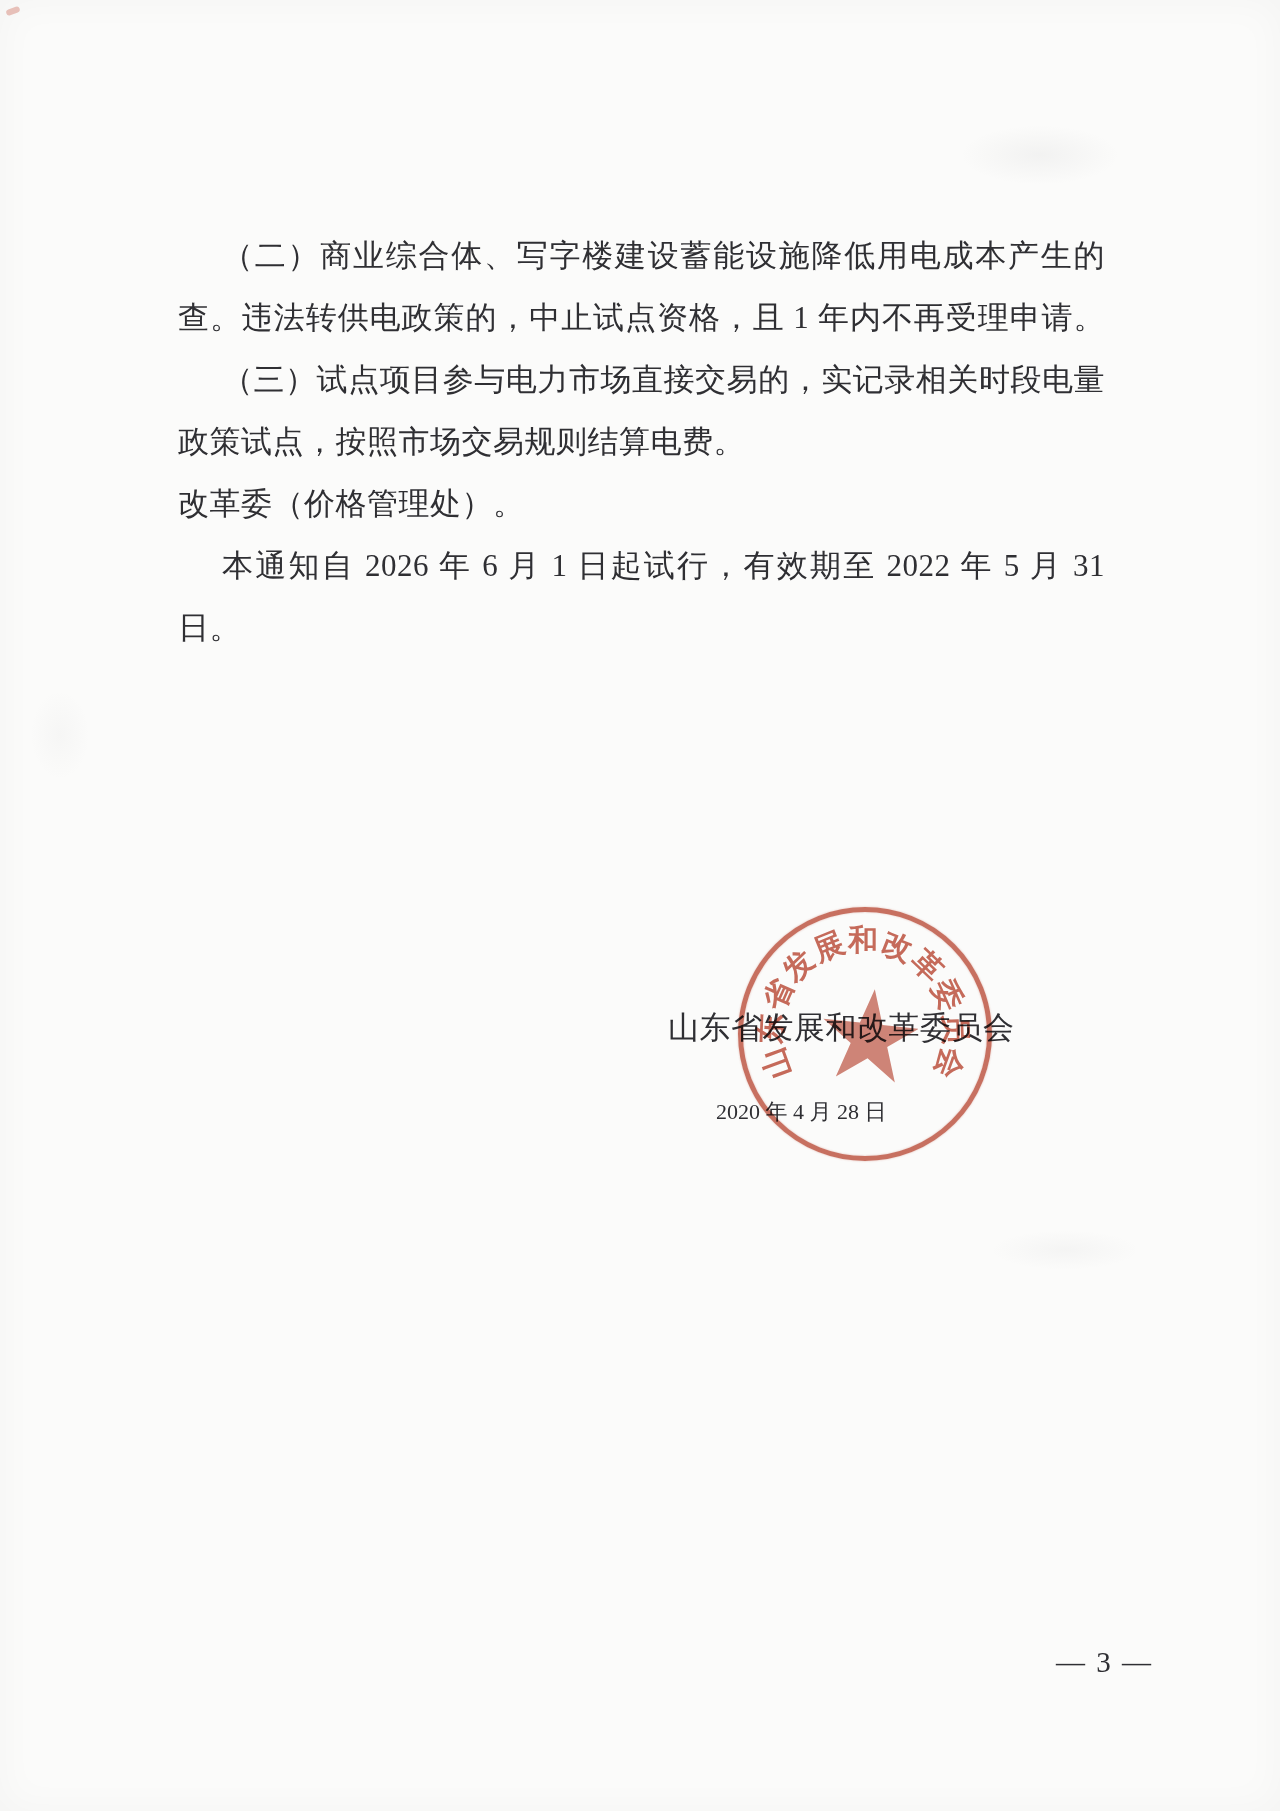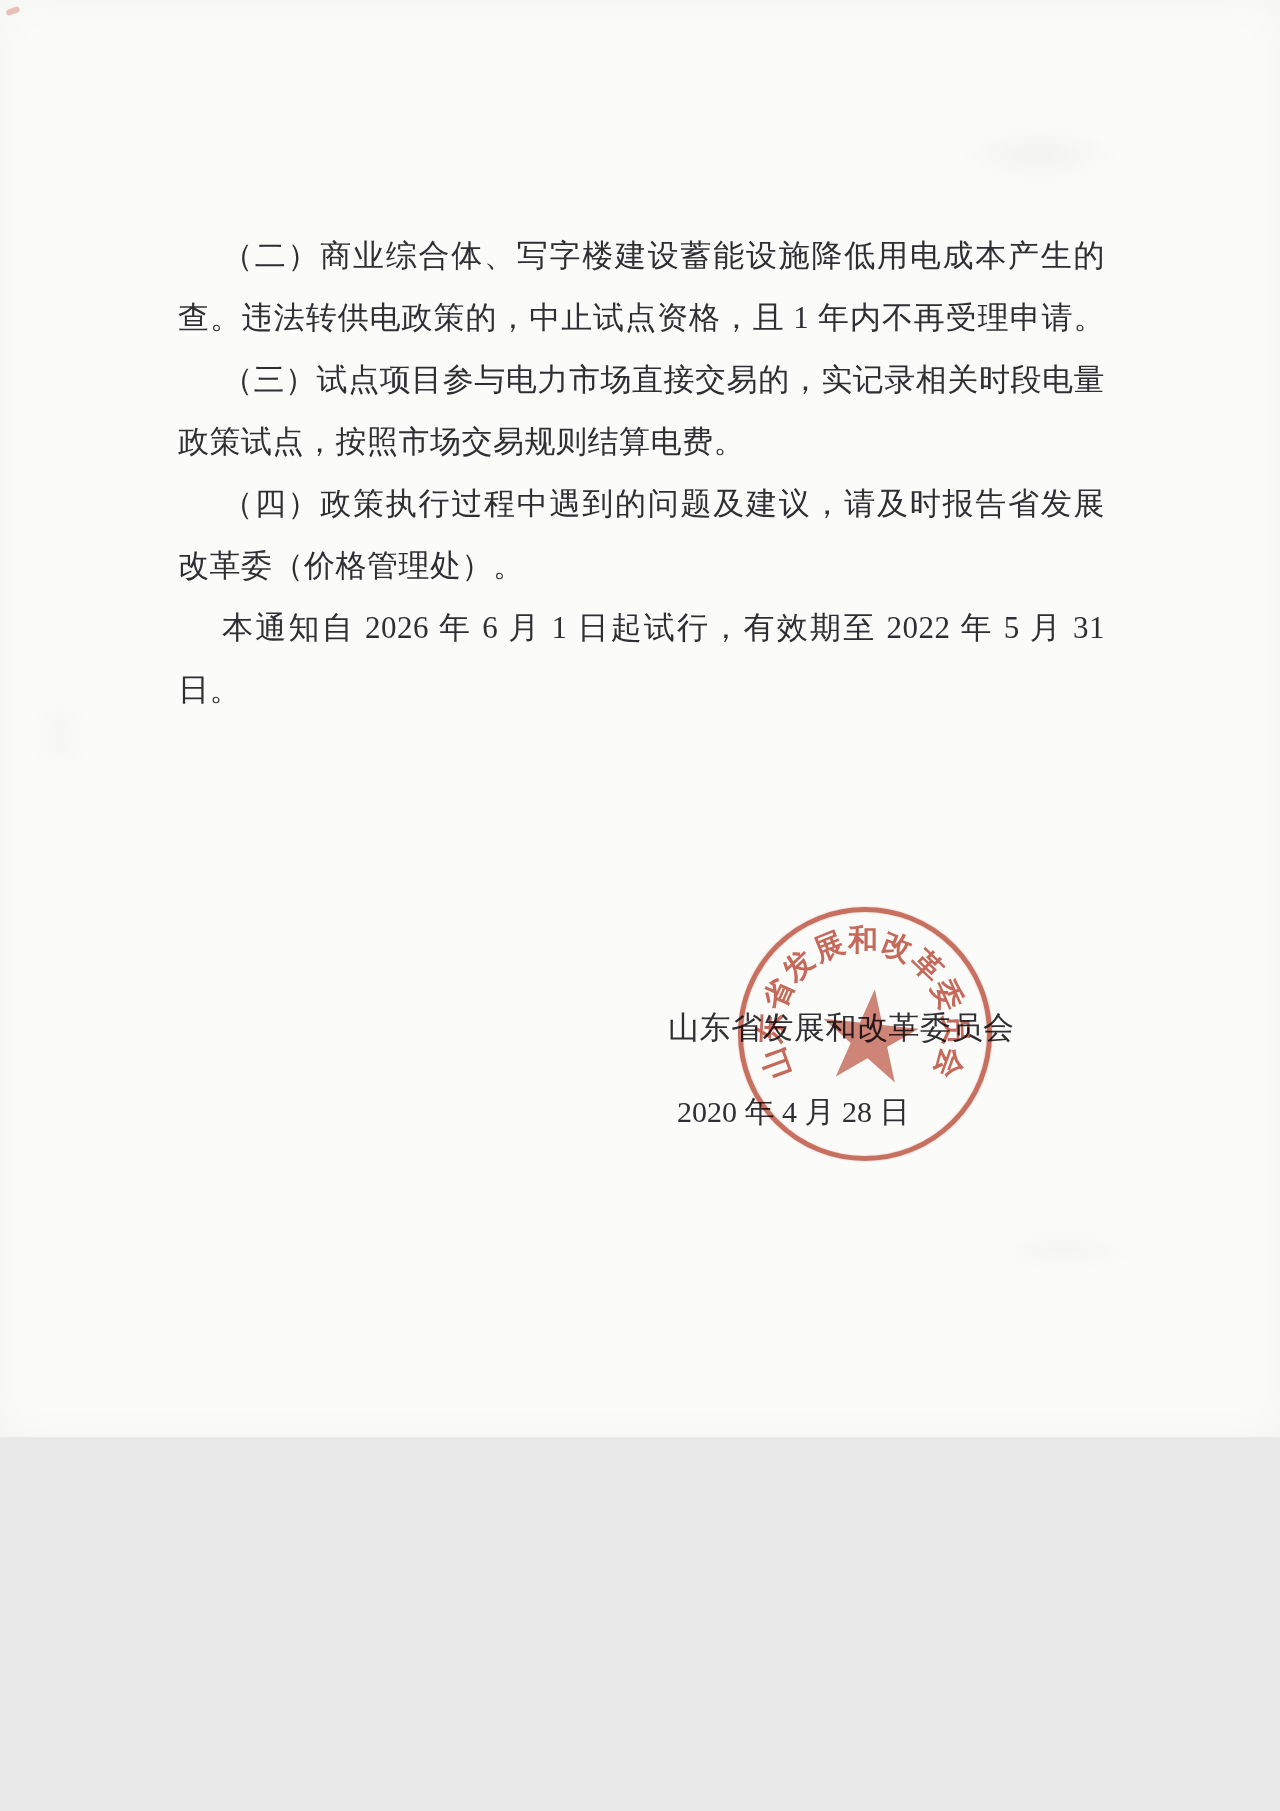--- a/index.html
+++ b/index.html
@@ -1,18 +1,18 @@
 <!DOCTYPE html>
 <html style="--seal-color: #bf5340;"><head>
 <meta charset="utf-8">
 <style>
   html,body{margin:0;padding:0;background:#e8e8e8;}
   .page{
     position:relative;
-    width:1280px;height:1437px;
+    width:1280px;height:1811px;
     background:#fbfbfa;
     overflow:hidden;
     font-family:"Liberation Serif","DejaVu Serif",serif;
     color:#2f2f33;
     box-shadow:inset 0 0 40px rgba(0,0,0,0.03);
   }
   
   .smudge{position:absolute;pointer-events:none;border-radius:50%;}
   .smudge-1{left:960px;top:125px;width:160px;height:60px;
     background:radial-gradient(ellipse at center, rgba(120,120,125,0.07), rgba(120,120,125,0) 70%);}
@@ -44,22 +44,22 @@
 
   .signature{
     position:absolute;
     left:668px;top:1008px;
     font-size:31px;line-height:40px;
     letter-spacing:0.5px;
     white-space:nowrap;
   }
   .doc-date{
     position:absolute;
-    left:677px;top:1092px;
-    font-size:30px;line-height:40px;
+    left:716px;top:1092px;
+    font-size:22px;line-height:40px;
     white-space:nowrap;
   }
   .page-number{
     position:absolute;
     left:1056px;top:1642px;
     font-size:29px;line-height:40px;
     white-space:nowrap;
     letter-spacing:2px;
   }
 
@@ -101,21 +101,20 @@
   <div class="speck"></div>
   <div class="smudge smudge-1"></div>
   <div class="smudge smudge-2"></div>
   <div class="smudge smudge-3"></div>
 
   <div class="body-text">
     <div class="line fill indent">（二）商业综合体、写字楼建设蓄能设施降低用电成本产生的</div>
     <div class="line fill">查。违法转供电政策的，中止试点资格，且 1 年内不再受理申请。</div>
     <div class="line fill indent">（三）试点项目参与电力市场直接交易的，实记录相关时段电量</div>
     <div class="line">政策试点，按照市场交易规则结算电费。</div>
-    <div class="line fill indent">（四）政策执行过程中遇到的问题及建议，请及时报告省发展</div>
     <div class="line">改革委（价格管理处）。</div>
     <div class="line fill indent">本通知自 2026 年 6 月 1 日起试行，有效期至 2022 年 5 月 31</div>
     <div class="line">日。</div>
   </div>
 
   <div class="signature">山东省发展和改革委员会</div>
   <div class="doc-date">2020 年 4 月 28 日</div>
 
   <div class="seal">
     <div class="seal-ring"></div>

